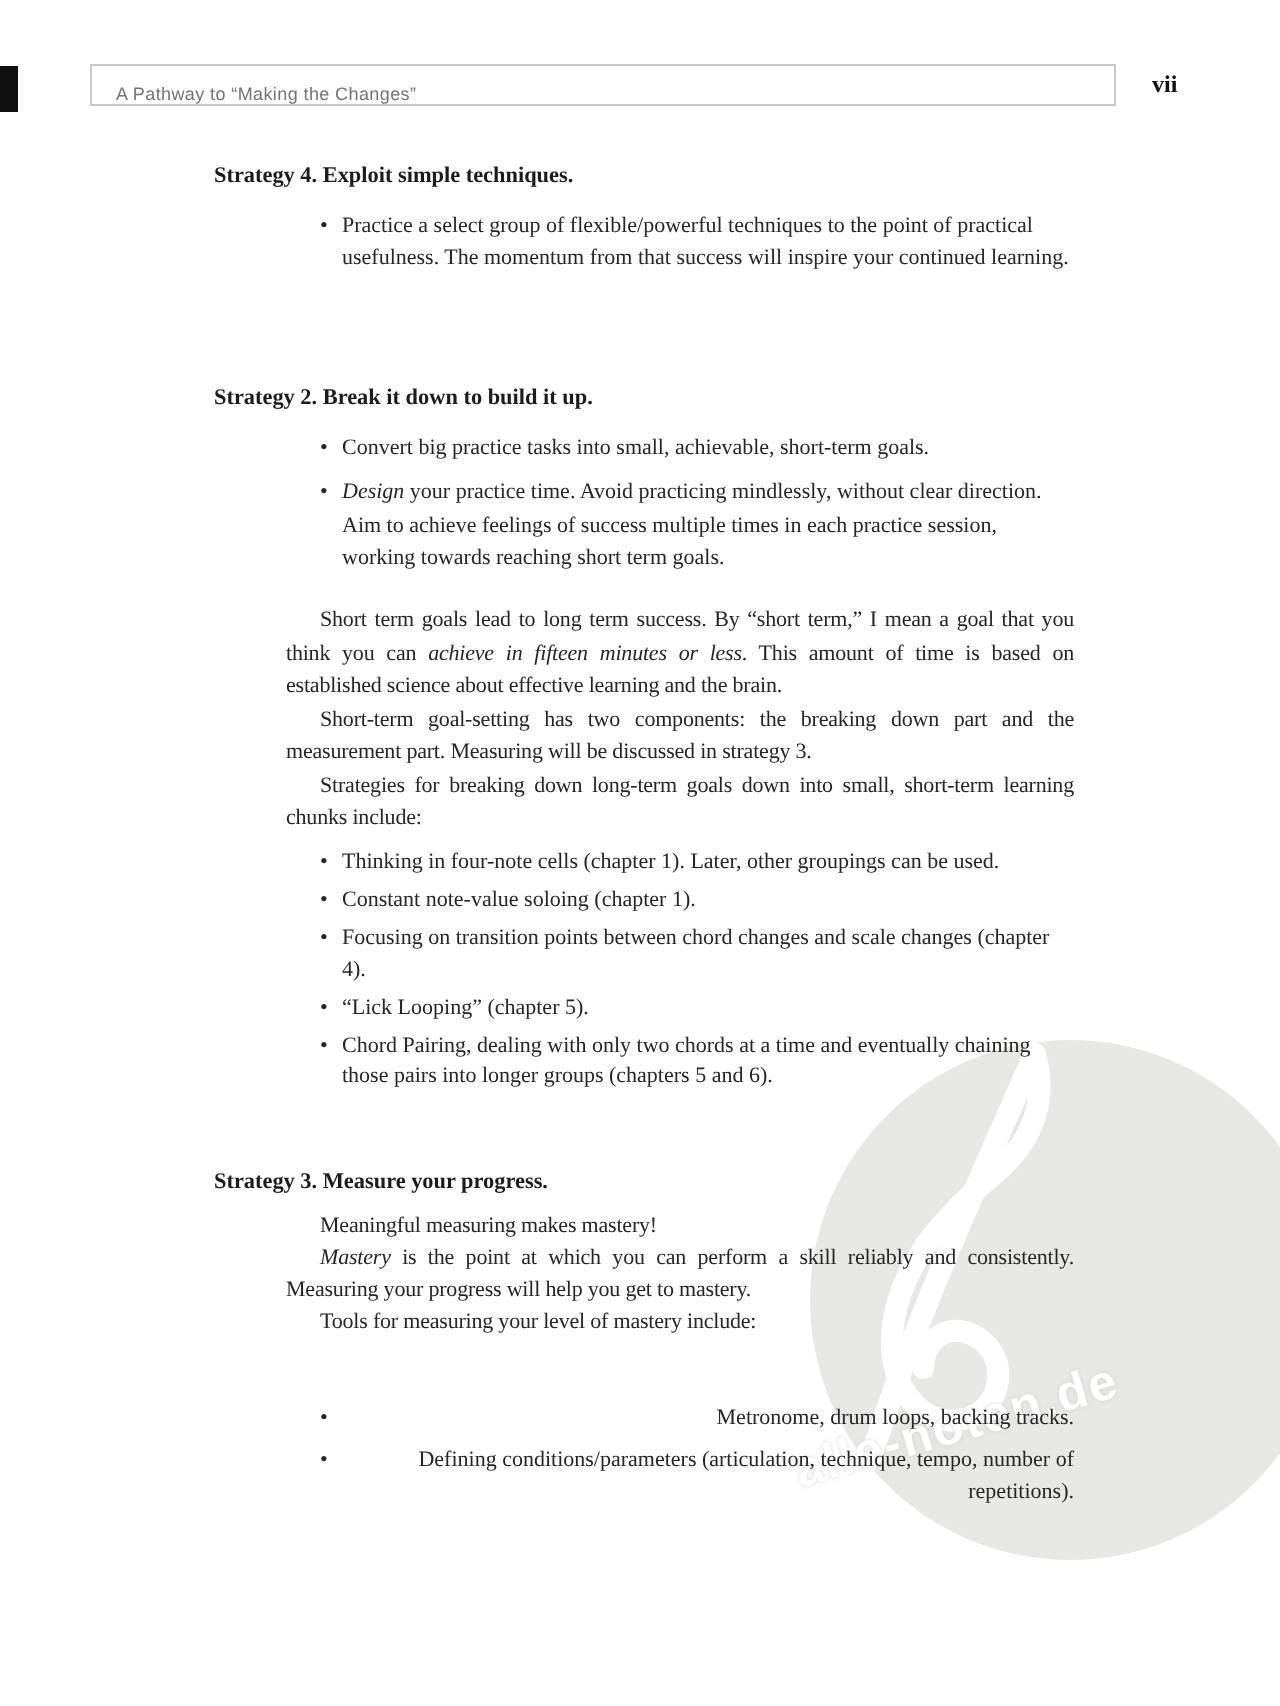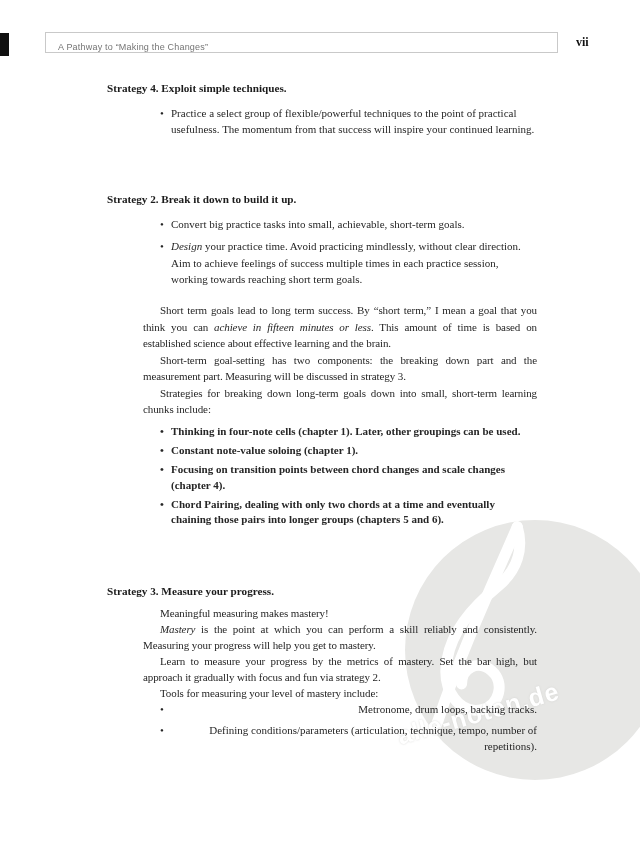--- a/index.html
+++ b/index.html
@@ -42,21 +42,21 @@
   ul.bullets{list-style:none;margin:0;padding:0 0 0 64px;}
   ul.bullets li{position:relative;margin-bottom:6px;}
   ul.bullets li::before{content:"\2022";position:absolute;left:-11px;top:0;color:#262626;}
   .paras{margin-left:36px;width:394px;text-align:justify;letter-spacing:-0.1px;}
   .paras p{margin:0;text-indent:17px;}
   .it{font-style:italic;}
   #block-s1{top:80px;}
   #block-s2{top:191px;}
   #block-paras{top:302px;}
   #block-chunks{top:424px;}
-  #block-chunks ul.bullets{line-height:15.2px;font-weight:bold;}
+  #block-chunks ul.bullets{line-height:15.2px;}
   #block-chunks ul.bullets li{margin-bottom:4px;}
   #block-s3{top:583px;}
   #block-s3 .strategy-heading{margin-bottom:5px;}
   #block-s3 .paras{line-height:16px;}
   #block-final{top:701px;}
   #block-final ul.bullets{line-height:16px;text-align:right;}
   #block-final ul.bullets li{margin-bottom:5px;}
 </style>
 </head>
 <body>
@@ -103,30 +103,30 @@
       <p>Short-term goal-setting has two components: the breaking down part and the measurement part. Measuring will be discussed in strategy 3.</p>
       <p>Strategies for breaking down long-term goals down into small, short-term learning chunks include:</p>
     </div>
   </div>
 
   <div class="block" id="block-chunks">
     <ul class="bullets">
       <li>Thinking in four-note cells (chapter 1). Later, other groupings can be used.</li>
       <li>Constant note-value soloing (chapter 1).</li>
       <li>Focusing on transition points between chord changes and scale changes (chapter 4).</li>
+      <li>“Lick Looping” (chapter 5).</li>
       <li>Chord Pairing, dealing with only two chords at a time and eventually chaining those pairs into longer groups (chapters 5 and 6).</li>
     </ul>
   </div>
 
   <div class="block" id="block-s3">
     <h3 class="strategy-heading">Strategy 3. Measure your progress.</h3>
     <div class="paras">
       <p>Meaningful measuring makes mastery!</p>
       <p><span class="it">Mastery</span><span> is the point at which you can perform a skill reliably and consistently. Measuring your progress will help you get to mastery.</span></p>
-      <p>Learn to measure your progress by the metrics of mastery. Set the bar high, but approach it gradually with focus and fun via strategy 2.</p>
       <p>Tools for measuring your level of mastery include:</p>
     </div>
   </div>
 
   <div class="block" id="block-final">
     <ul class="bullets">
       <li>Metronome, drum loops, backing tracks.</li>
       <li>Defining conditions/parameters (articulation, technique, tempo, number of repetitions).</li>
     </ul>
   </div>

